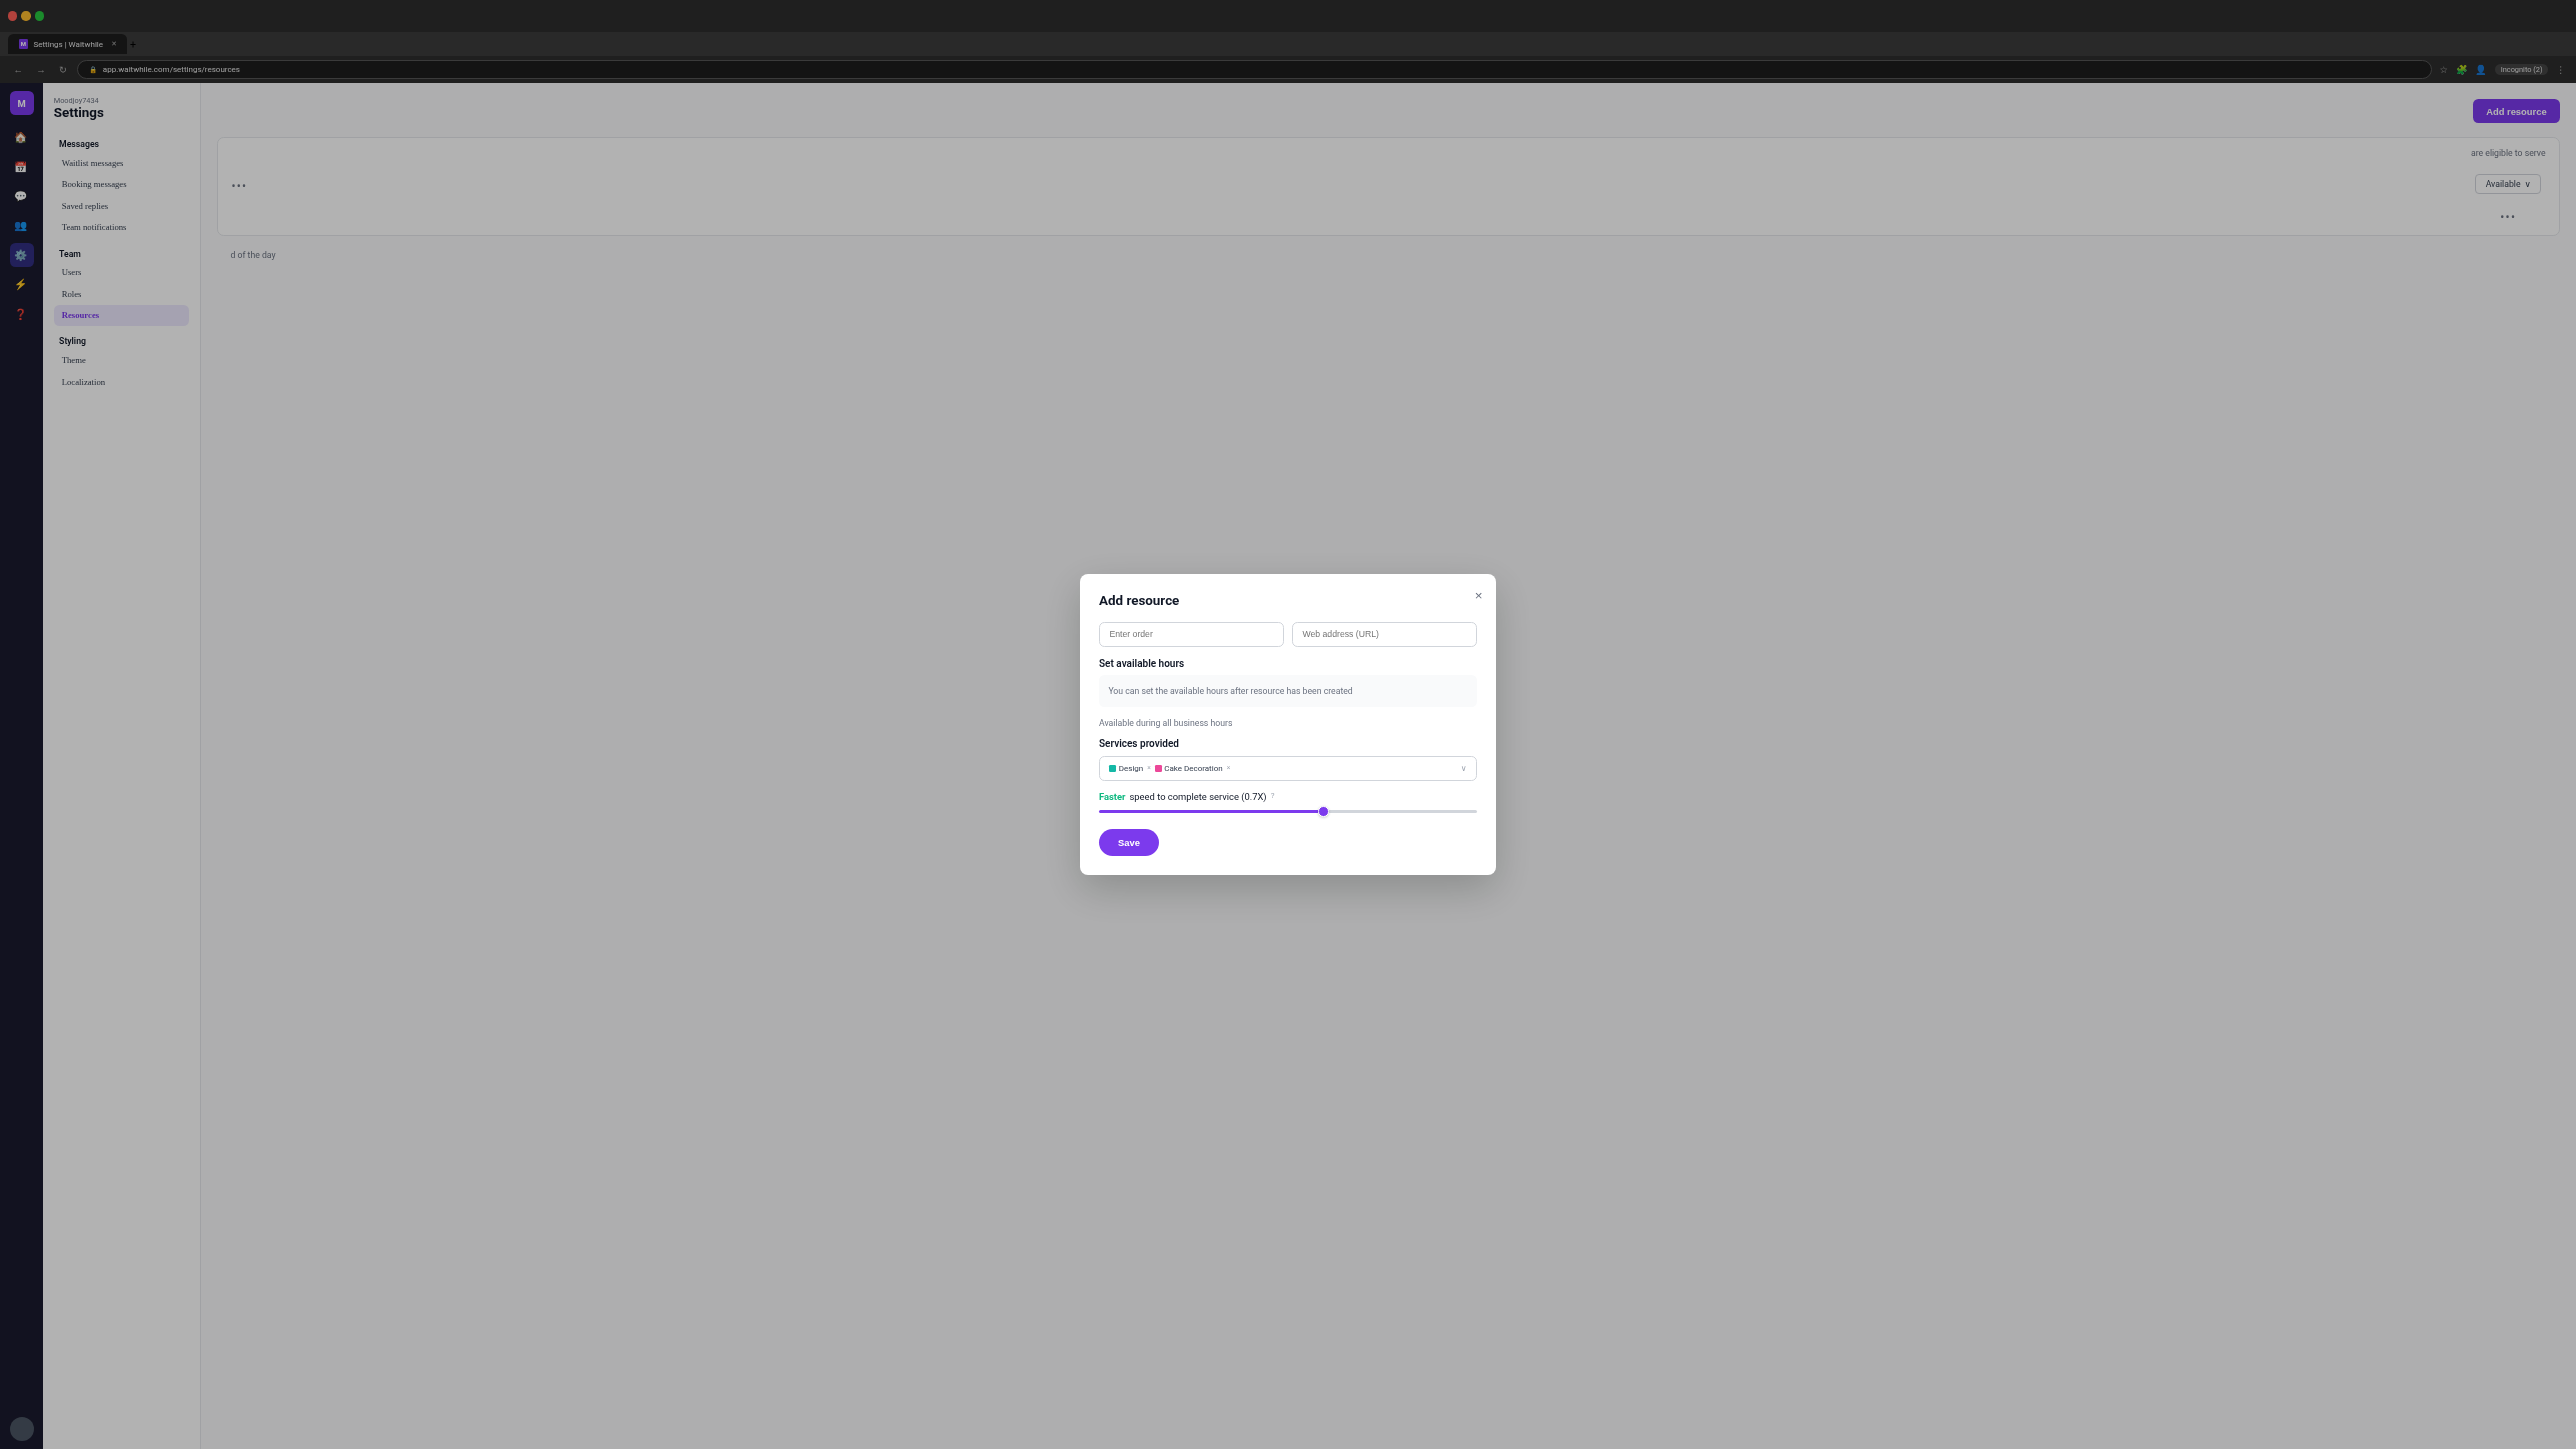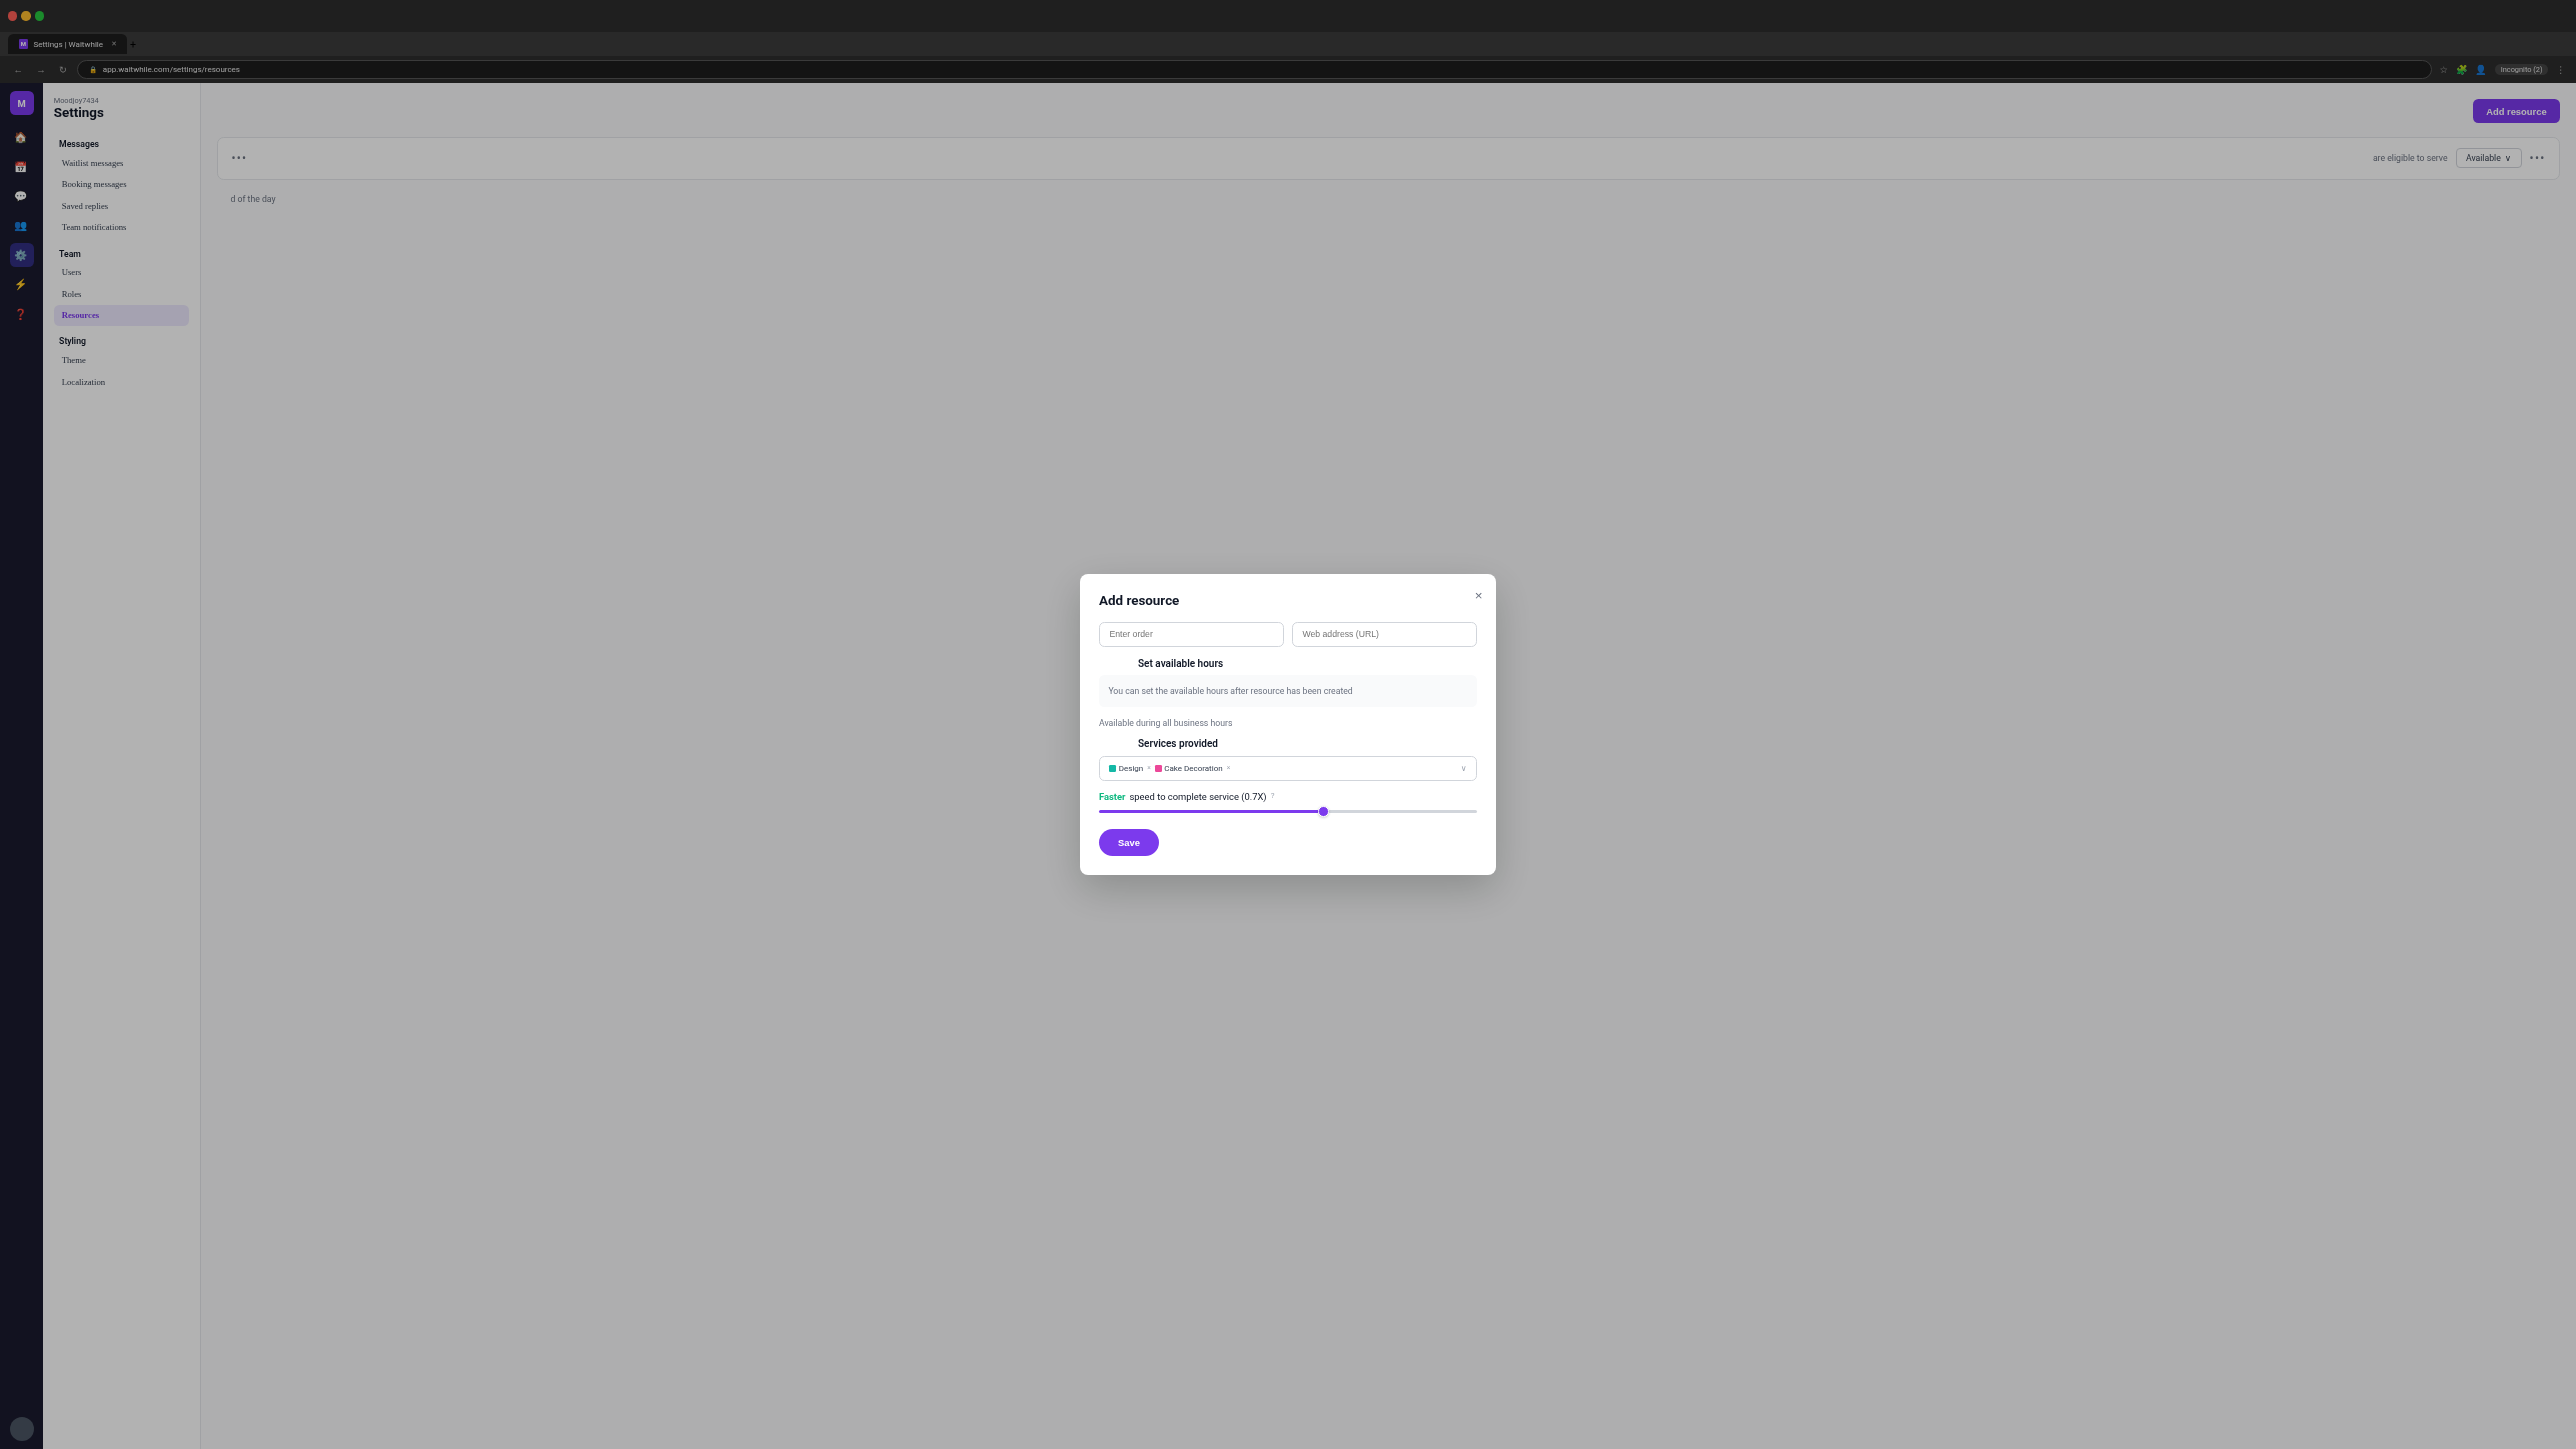--- a/index.html
+++ b/index.html
@@ -150,21 +150,21 @@
       display: flex;
       align-items: center;
       justify-content: space-between;
       background: white;
       border-radius: 6.7px;
       padding: 10.7px 13.4px;
       margin-bottom: 8px;
       border: 0.7px solid #e5e7eb;
     }
     .content-row-text { font-size: 8.7px; color: #6b7280; }
-    .row-actions { display: flex; gap: 8px; align-items: center; }
+    .row-actions { display: flex; gap: 16px; align-items: center; flex-direction: column; }
     .available-badge {
       border: 0.7px solid #d1d5db;
       border-radius: 4px;
       padding: 4px 9.4px;
       font-size: 8.7px;
       color: #374151;
       cursor: pointer;
       display: flex;
       align-items: center;
       gap: 4px;
@@ -218,21 +218,20 @@
       padding: 6.7px 9.4px;
       font-size: 8.7px;
       color: #9ca3af;
       outline: none;
     }
     .section-title {
       font-size: 10px;
       font-weight: 600;
       color: #111827;
       margin-bottom: 6.7px;
-      margin-left: 39px;
     }
     .info-box {
       background: #f9fafb;
       border-radius: 5.4px;
       padding: 9.4px;
       font-size: 8.7px;
       color: #6b7280;
       margin-bottom: 10.7px;
       line-height: 1.5;
     }

